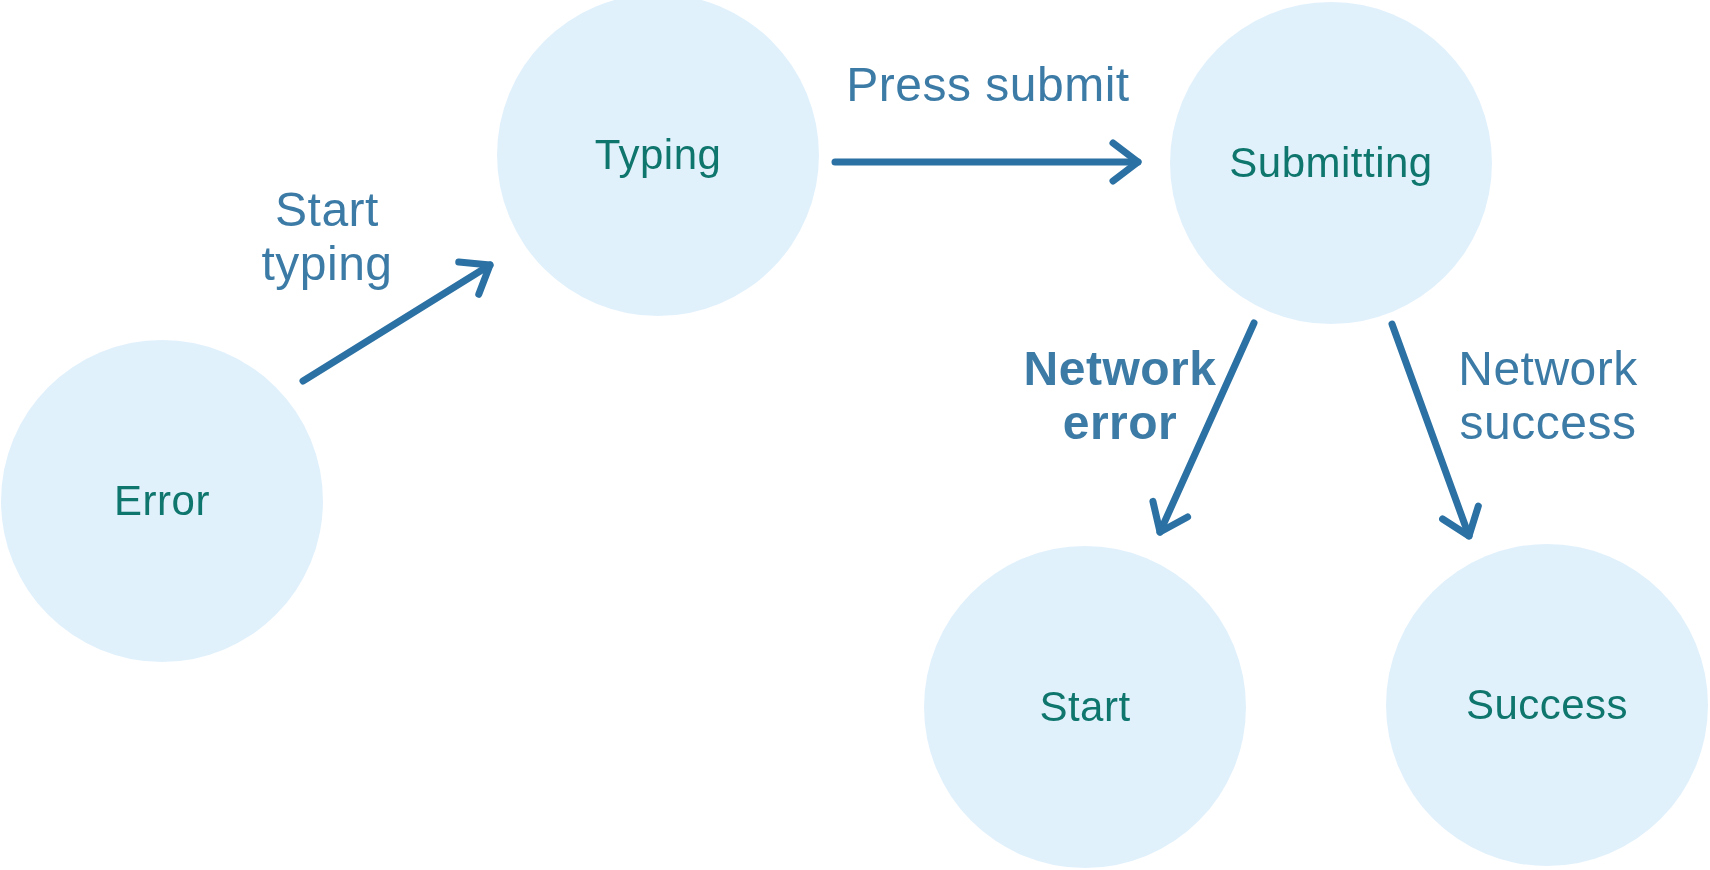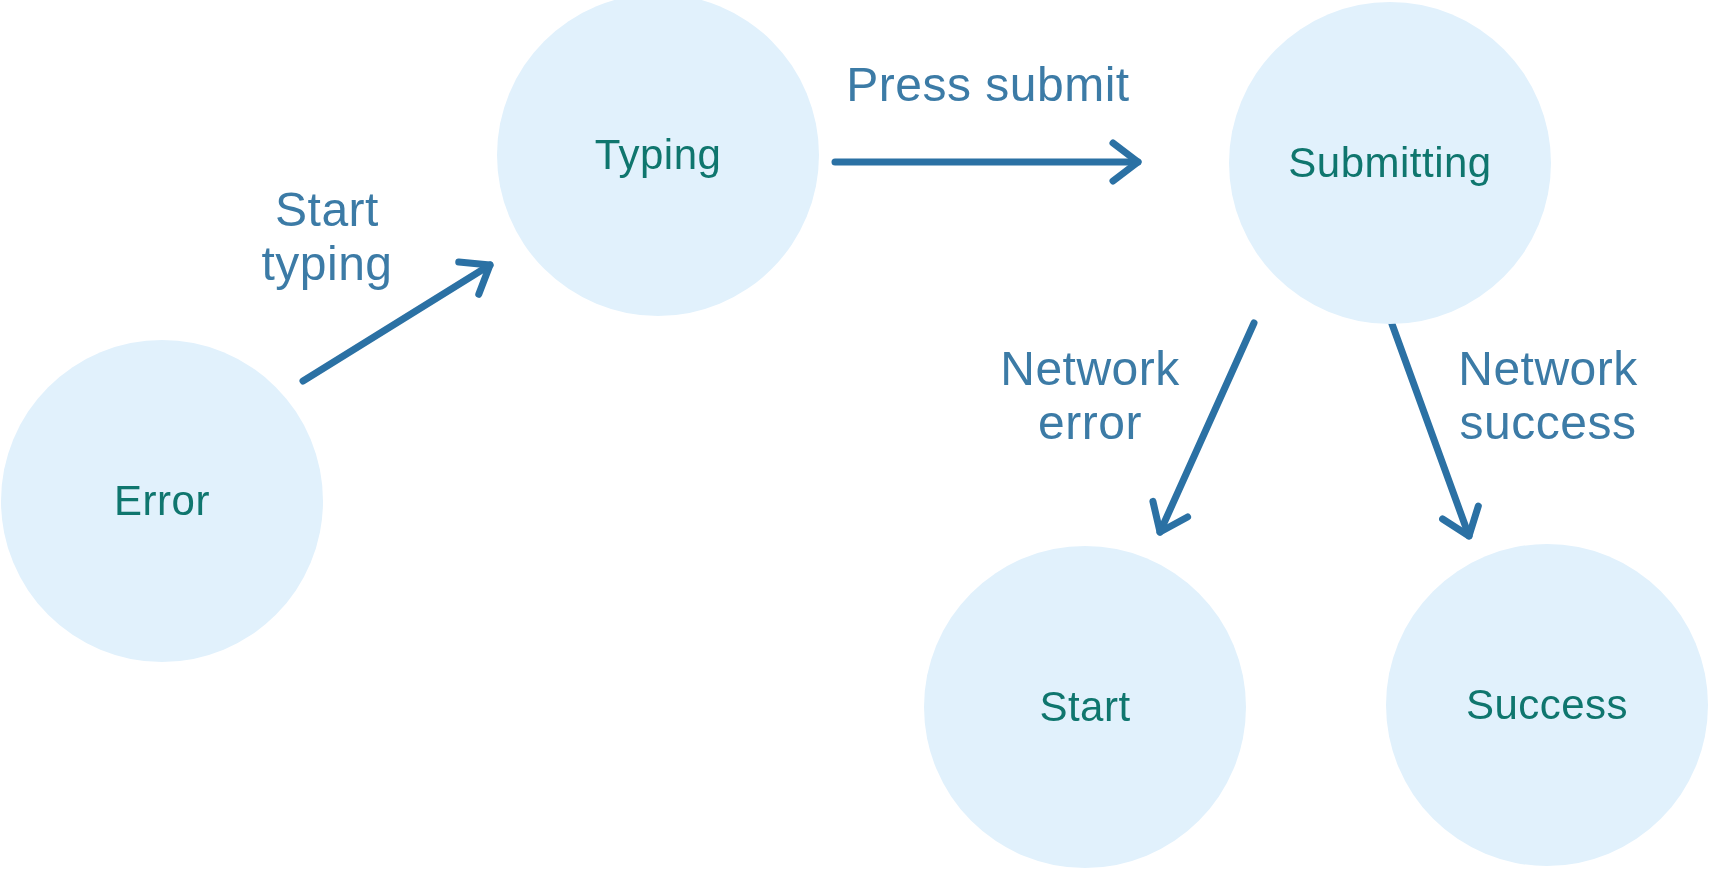--- a/index.html
+++ b/index.html
@@ -46,27 +46,27 @@
     text-align: center;
     color: #2C709F;
     font-size: 48px;
     font-weight: 400;
     line-height: 54px;
     letter-spacing: 0.5px;
     opacity: 0.92;
   }
   #node-empty      { left: 1px;    top: 340px; }
   #node-typing     { left: 497px;  top: -6px;  }
-  #node-submitting { left: 1229px; top: 2px; align-items: center;   }
+  #node-submitting { left: 1170px; top: 2px; align-items: center;   }
   #node-error      { left: 924px;  top: 546px; }
   #node-success    { left: 1386px; top: 544px; text-align: right; }
 
   #label-start-typing    { left: 327px;  top: 237px; width: 170px; }
   #label-press-submit    { left: 988px;  top: 85px;  width: 320px; }
-  #label-network-error   { left: 1090px; top: 396px; width: 200px; }
+  #label-network-error   { left: 1120px; top: 396px; width: 200px; font-weight: bold; }
   #label-network-success { left: 1548px; top: 396px; width: 215px; text-align: center; }
 </style>
 </head>
 <body>
 
 <div class="canvas">
 
   <svg class="edges-svg" viewBox="0 0 1710 870" xmlns="http://www.w3.org/2000/svg">
     <defs>
       <marker id="arrowhead" markerUnits="userSpaceOnUse" orient="auto" markerWidth="70" markerHeight="70" refX="0" refY="0" viewBox="-35 -35 70 70">

